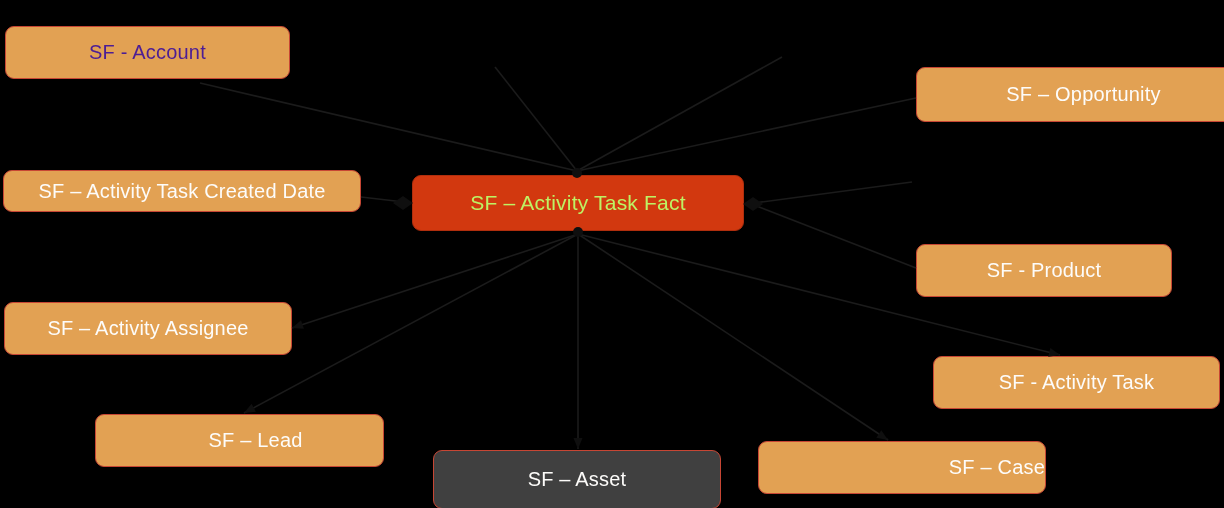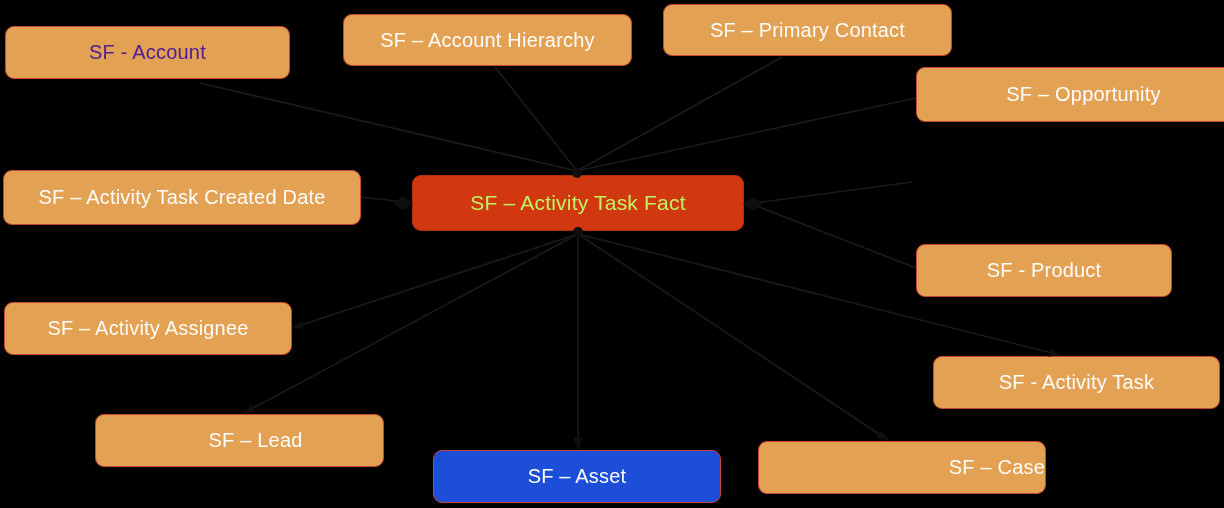--- a/index.html
+++ b/index.html
@@ -37,48 +37,42 @@
     font-size: 21px;
   }
 </style>
 </head>
 <body>
 
 <div id="canvas" style="width: 1224px; height: 508px; background: rgb(0, 0, 0);">
     <div class="node" style="left: 5px; top: 26px; width: 285px; height: 53px; background: rgb(226, 161, 83); border: 1.5px solid rgb(199, 70, 52); color: #4c1d95;">
       <span class="label">SF - Account</span>
     </div>
-    <div class="node" style="left: 343px; top: 14px; width: 289px; height: 52px; background: rgb(226, 161, 83); border: 1.5px solid rgb(199, 70, 52); color: rgb(253, 252, 250);">
-      <span class="label">SF – Account Hierarchy</span>
-    </div>
-    <div class="node" style="left: 663px; top: 4px; width: 289px; height: 52px; background: rgb(226, 161, 83); border: 1.5px solid rgb(199, 70, 52); color: rgb(253, 252, 250);">
-      <span class="label">SF – Primary Contact</span>
-    </div>
     <div class="node" style="left: 916px; top: 67px; width: 335px; height: 55px; background: rgb(226, 161, 83); border: 1.5px solid rgb(199, 70, 52); color: rgb(253, 252, 250);">
       <span class="label">SF – Opportunity</span>
     </div>
     <div class="node" style="left: 916px; top: 244px; width: 256px; height: 53px; background: rgb(226, 161, 83); border: 1.5px solid rgb(199, 70, 52); color: rgb(253, 252, 250);">
       <span class="label">SF - Product</span>
     </div>
     <div class="node" style="left: 933px; top: 356px; width: 287px; height: 53px; background: rgb(226, 161, 83); border: 1.5px solid rgb(199, 70, 52); color: rgb(253, 252, 250);">
       <span class="label">SF - Activity Task</span>
     </div>
     <div class="node" style="left: 758px; top: 441px; width: 288px; height: 53px; background: rgb(226, 161, 83); border: 1.5px solid rgb(199, 70, 52); color: rgb(253, 252, 250); justify-content: flex-end;">
       <span class="label">SF – Case</span>
     </div>
-    <div class="node" style="left: 433px; top: 450px; width: 288px; height: 53px; background: #1d4ed8; border: 1.5px solid rgb(199, 70, 52); color: rgb(253, 252, 250);">
+    <div class="node" style="left: 433px; top: 450px; width: 288px; height: 59px; background: #404040; border: 1.5px solid rgb(199, 70, 52); color: rgb(253, 252, 250);">
       <span class="label">SF – Asset</span>
     </div>
     <div class="node" style="left: 95px; top: 414px; width: 289px; height: 53px; background: rgb(226, 161, 83); border: 1.5px solid rgb(199, 70, 52); color: rgb(253, 252, 250); padding-left: 32px;">
       <span class="label">SF – Lead</span>
     </div>
     <div class="node" style="left: 4px; top: 302px; width: 288px; height: 53px; background: rgb(226, 161, 83); border: 1.5px solid rgb(199, 70, 52); color: rgb(253, 252, 250);">
       <span class="label">SF – Activity Assignee</span>
     </div>
-    <div class="node" style="left: 3px; top: 170px; width: 358px; height: 55px; background: rgb(226, 161, 83); border: 1.5px solid rgb(199, 70, 52); color: rgb(253, 252, 250);">
+    <div class="node" style="left: 3px; top: 170px; width: 358px; height: 42px; background: rgb(226, 161, 83); border: 1.5px solid rgb(199, 70, 52); color: rgb(253, 252, 250);">
       <span class="label">SF – Activity Task Created Date</span>
     </div>
     <div class="node fact" style="left: 412px; top: 175px; width: 332px; height: 56px; background: rgb(210, 56, 15); border: 1.5px solid rgb(176, 46, 13); color: #bef264;">
       <span class="label">SF – Activity Task Fact</span>
     </div>
     <svg class="overlay" width="1224" height="508">
       <line x1="200" y1="83" x2="577" y2="171" stroke="#1b1b1b" stroke-width="1.6"></line>
       <line x1="495" y1="67" x2="577" y2="171" stroke="#1b1b1b" stroke-width="1.6"></line>
       <line x1="782" y1="57" x2="577" y2="171" stroke="#1b1b1b" stroke-width="1.6"></line>
       <line x1="916" y1="98" x2="577" y2="171" stroke="#1b1b1b" stroke-width="1.6"></line>

